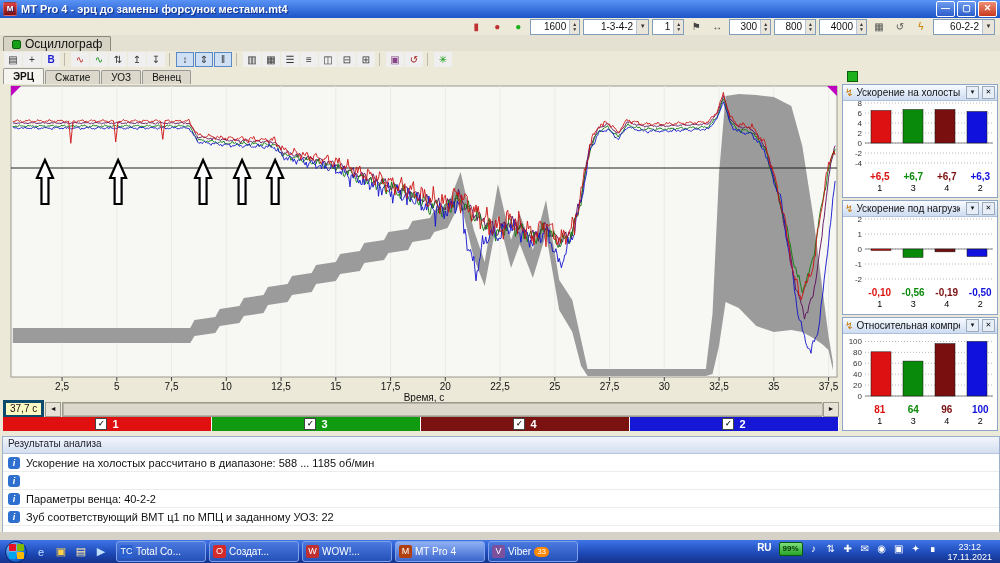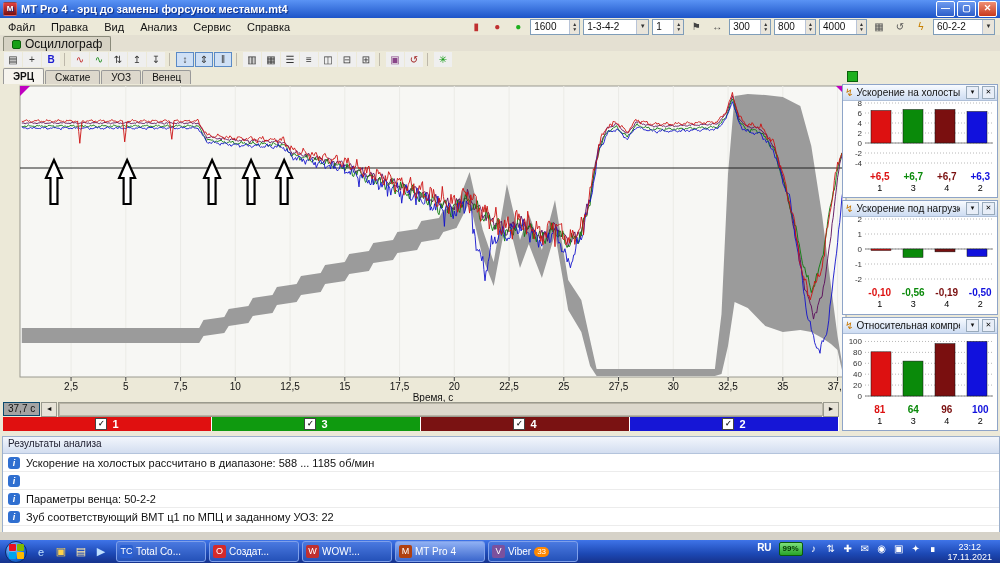--- a/index.html
+++ b/index.html
@@ -17,21 +17,21 @@
         color:#fff;font-size:9px;line-height:13px;text-align:center;text-shadow:none;}
   .wbtn.close{background:linear-gradient(#ef8f75,#c8391d);}
   
   .menubar{top:18px;left:0;right:0;height:17px;background:#ece9d8;display:flex;align-items:center;
            border-bottom:1px solid #d8d4c8;font-size:11px;}
   #menu-items{display:flex;}
   .menu-item{padding:1px 8px;}
   .mb-controls{margin-left:auto;display:flex;align-items:center;gap:3px;padding-right:5px;}
   .mbicon{width:16px;height:14px;text-align:center;line-height:14px;font-size:10px;border:1px solid transparent;}
   .spin,.select{display:flex;align-items:stretch;border:1px solid #7f9db9;background:#fff;height:14px;font-size:10px;}
-  .spin .val,.select .val{padding:0 3px;text-align:left;line-height:13px;}
+  .spin .val,.select .val{padding:0 3px;text-align:right;line-height:13px;}
   .ud{display:flex;flex-direction:column;justify-content:center;border-left:1px solid #b8c4d8;background:#e9e5db;}
   .ud span{font-size:5px;line-height:5px;padding:0 2px;color:#333;}
   .dd{width:11px;background:#e9e5db;border-left:1px solid #b8c4d8;font-size:6px;line-height:13px;text-align:center;color:#333;}
   
   .tabsrow{top:35px;left:0;right:0;height:16px;display:flex;align-items:flex-end;padding-left:3px;background:#e4e0d2;}
   .tab{height:14px;padding:0 8px;font-size:12px;border:1px solid #8a8a7a;border-bottom:none;
        border-radius:2px 2px 0 0;background:#d6d2c4;display:flex;align-items:center;gap:4px;margin-right:1px;}
   .tab.active{background:#f5f3ec;height:16px;}
   .dot{width:7px;height:7px;background:#17a017;border:1px solid #0a600a;border-radius:2px;}
   
@@ -40,24 +40,24 @@
         border:1px solid transparent;color:#333;}
   .tbtn.pressed{background:#cfe0f5;border:1px solid #5a8ac6;}
   .tsep{width:2px;height:13px;border-left:1px solid #bdb8aa;margin:0 3px;}
   
   .subtabs{top:68px;left:0;right:0;height:16px;display:flex;align-items:flex-end;padding-left:3px;}
   .stab{height:13px;padding:0 9px;font-size:10px;border:1px solid #999;border-bottom:none;background:#ddd8cc;
         border-radius:2px 2px 0 0;margin-right:1px;display:flex;align-items:center;}
   .stab.active{background:#f6f4ee;font-weight:bold;height:15px;}
   .chan-led{width:9px;height:9px;background:#1db01d;border:1px solid #0a600a;margin:0 0 2px 655px;}
   
-  .chartwrap{left:19px;top:84px;width:836px;height:318px;background:#ece9d8;text-align:right;}
+  .chartwrap{left:10px;top:84px;width:836px;height:318px;background:#ece9d8;text-align:right;}
   
   .scrollrow{left:3px;top:402px;width:836px;height:14px;display:flex;align-items:center;gap:1px;}
-  .timebox{border:1px solid #0c4a6e;background:#a3a3a3;font-size:10px;height:12px;line-height:12px;padding:0 4px;}
+  .timebox{border:3px solid #0c4a6e;background:#fef9c3;font-size:10px;height:12px;line-height:12px;padding:0 4px;}
   .sarrow{width:14px;height:13px;border:1px solid #9a9a8e;background:#e7e3d7;font-size:7px;line-height:12px;text-align:center;}
   .strack{flex:1;height:13px;border:1px solid #9a9a8e;background:#f0eee6;}
   .sthumb{height:11px;margin:0;background:#dcd8cc;border:1px solid #b8b4a6;}
   
   .cylstrip{left:3px;top:417px;width:836px;height:14px;display:flex;}
   .cylseg{flex:1;display:flex;align-items:center;justify-content:center;gap:5px;color:#fff;
           font-weight:bold;font-size:11px;border-right:1px solid #fff;}
   .cb{width:10px;height:10px;background:#fff;border:1px solid #444;font-size:8px;line-height:9px;
       text-align:center;color:#222;font-weight:bold;}
   
@@ -113,28 +113,20 @@
   <span class="appicon">M</span>
   <span>MT Pro 4 - эрц до замены форсунок местами.mt4</span>
   <span class="winbtns">
     <span class="wbtn">—</span>
     <span class="wbtn">▢</span>
     <span class="wbtn close">✕</span>
   </span>
 </div>
 
 <div class="abs menubar">
-  <div id="menu-items">
-      <span class="menu-item">Файл</span>
-      <span class="menu-item">Правка</span>
-      <span class="menu-item">Вид</span>
-      <span class="menu-item">Анализ</span>
-      <span class="menu-item">Сервис</span>
-      <span class="menu-item">Справка</span>
-    </div>
   <div class="mb-controls" id="mb-controls">
       <span class="mbicon" style="color: rgb(192, 48, 48);">▮</span>
       <span class="mbicon" style="color: rgb(192, 48, 48);">●</span>
       <span class="mbicon" style="color: rgb(29, 176, 29);">●</span>
       <span class="spin">
         <span class="val" style="width: 32px;">1600</span>
         <span class="ud">
           <span>▲</span>
           <span>▼</span>
         </span>
@@ -439,21 +431,21 @@
   <div id="results-rows">
       <div class="rrow">
         <span class="iicon">i</span>
         <span>Ускорение на холостых рассчитано в диапазоне: 588 ... 1185 об/мин</span>
       </div>
       <div class="rrow">
         <span class="iicon">i</span>
       </div>
       <div class="rrow">
         <span class="iicon">i</span>
-        <span>Параметры венца: 50-2-2</span>
+        <span>Параметры венца: 40-2-2</span>
       </div>
       <div class="rrow">
         <span class="iicon">i</span>
         <span>Зуб соответствующий ВМТ ц1 по МПЦ и заданному УОЗ: 22</span>
       </div>
     </div>
 </div>
 
 <div class="abs bottomedge"></div>
 

